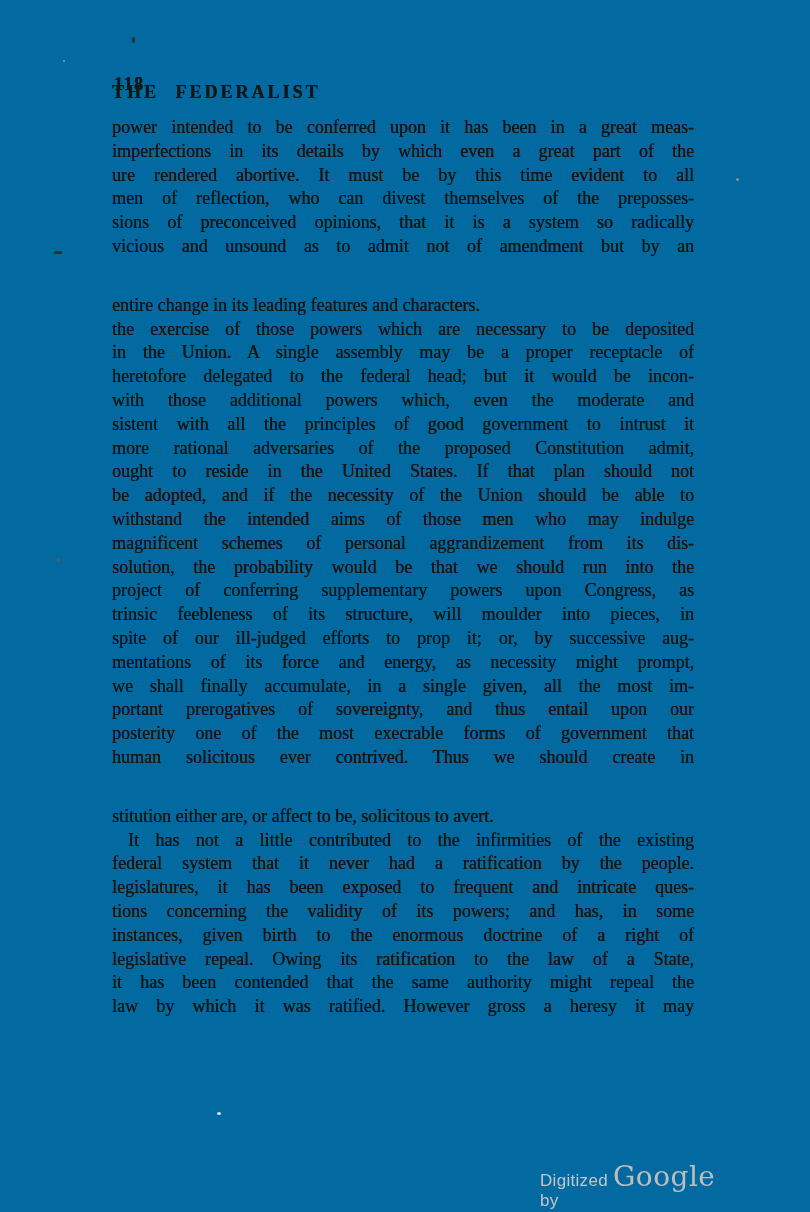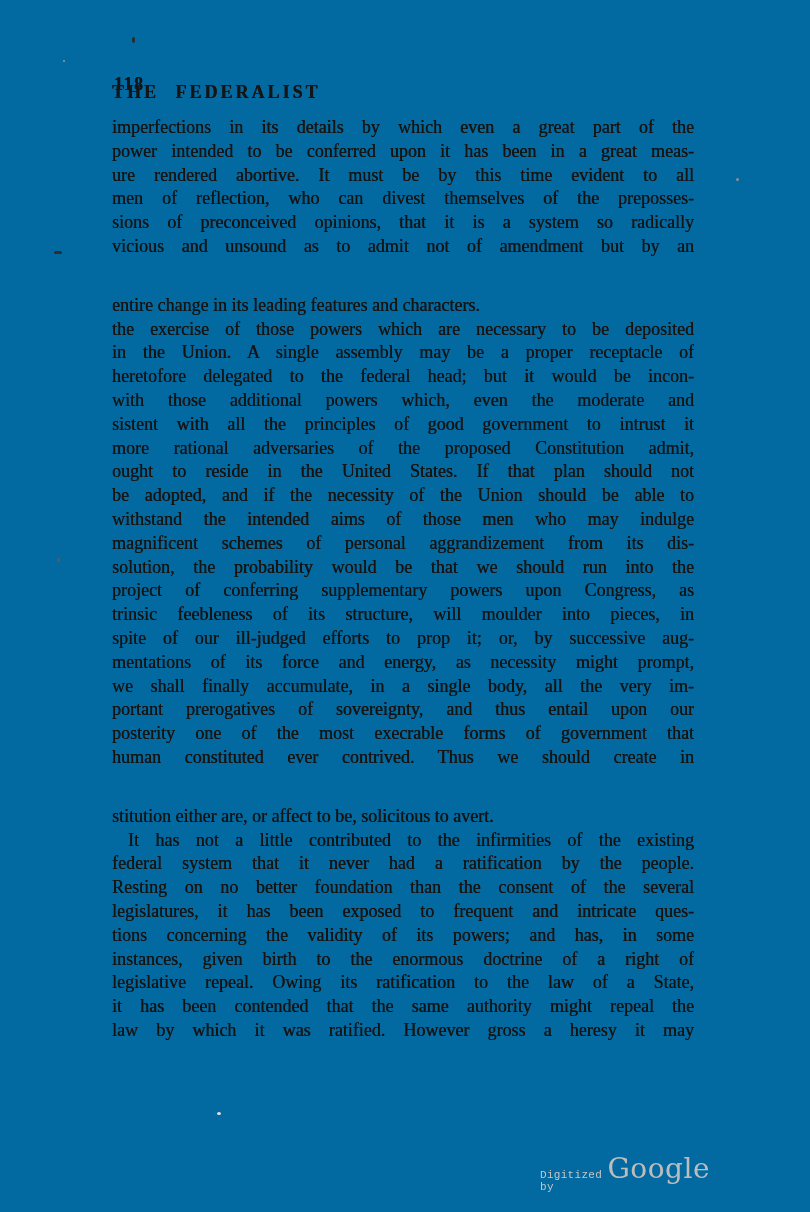--- a/index.html
+++ b/index.html
@@ -69,30 +69,31 @@
     position: absolute;
     top: 1152px;
     left: 540px;
     width: 170px;
     display: flex;
     align-items: baseline;
     gap: 5px;
     user-select: none;
   }
   .wm-prefix {
-    font-family: Liberation Mono, monospace;
-    font-size: 11px;
+    font-family: Liberation Sans, sans-serif;
+    font-size: 17px;
     color: #c6c6c6;
     letter-spacing: 0.3px;
   }
   .wm-logo {
     font-family: "DejaVu Serif", "Liberation Serif", serif;
     font-size: 28px;
     color: #bdbdbd;
     letter-spacing: 0.5px;
+    margin-top: 8px;
   }
   
   .artifact {
     position: absolute;
     background: #3a3a3a;
     border-radius: 50%;
   }
   .artifact.a1 { left: 132px; top: 37px;  width: 3px; height: 6px; background:#2c2c2c; }
   .artifact.a2 { left: 63px;  top: 60px;  width: 2px; height: 2px; background:#9a9a9a; }
   .artifact.a3 { left: 54px;  top: 251px; width: 8px; height: 3px; border-radius: 2px; background:#2e2e2e; }
@@ -105,22 +106,22 @@
 
 <div class="page">
 
   <div class="header-row">
     <span class="page-number">118</span>
     <span class="running-title">THE FEDERALIST</span>
   </div>
 
   <div class="page-body">
       <div class="paragraph">
+        <div class="line">power intended to be conferred upon it has been in a great meas-</div>
         <div class="line">imperfections in its details by which even a great part of the</div>
-        <div class="line">power intended to be conferred upon it has been in a great meas-</div>
         <div class="line">ure rendered abortive.  It must be by this time evident to all</div>
         <div class="line">men of reflection, who can divest themselves of the preposses-</div>
         <div class="line">sions of preconceived opinions, that it is a system so radically</div>
         <div class="line">vicious and unsound as to admit not of amendment but by an</div>
         <div class="line last">entire change in its leading features and characters.</div>
       </div>
       <div class="paragraph">
         <div class="line">the exercise of those powers which are necessary to be deposited</div>
         <div class="line">in the Union.  A single assembly may be a proper receptacle of</div>
         <div class="line">heretofore delegated to the federal head; but it would be incon-</div>
@@ -129,30 +130,29 @@
         <div class="line">more rational adversaries of the proposed Constitution admit,</div>
         <div class="line">ought to reside in the United States.  If that plan should not</div>
         <div class="line">be adopted, and if the necessity of the Union should be able to</div>
         <div class="line">withstand the intended aims of those men who may indulge</div>
         <div class="line">magnificent schemes of personal aggrandizement from its dis-</div>
         <div class="line">solution, the probability would be that we should run into the</div>
         <div class="line">project of conferring supplementary powers upon Congress, as</div>
         <div class="line">trinsic feebleness of its structure, will moulder into pieces, in</div>
         <div class="line">spite of our ill-judged efforts to prop it; or, by successive aug-</div>
         <div class="line">mentations of its force and energy, as necessity might prompt,</div>
-        <div class="line">we shall finally accumulate, in a single body, all the very im-</div>
+        <div class="line">we shall finally accumulate, in a single given, all the most im-</div>
         <div class="line">portant prerogatives of sovereignty, and thus entail upon our</div>
         <div class="line">posterity one of the most execrable forms of government that</div>
-        <div class="line">human constituted ever contrived.  Thus we should create in</div>
+        <div class="line">human solicitous ever contrived.  Thus we should create in</div>
         <div class="line last">stitution either are, or affect to be, solicitous to avert.</div>
       </div>
       <div class="paragraph">
         <div class="line indent">It has not a little contributed to the infirmities of the existing</div>
         <div class="line">federal system that it never had a ratification by the people.</div>
-        <div class="line">Resting on no better foundation than the consent of the several</div>
         <div class="line">legislatures, it has been exposed to frequent and intricate ques-</div>
         <div class="line">tions concerning the validity of its powers; and has, in some</div>
         <div class="line">instances, given birth to the enormous doctrine of a right of</div>
         <div class="line">legislative repeal.  Owing its ratification to the law of a State,</div>
         <div class="line">it has been contended that the same authority might repeal the</div>
         <div class="line">law by which it was ratified.  However gross a heresy it may</div>
       </div>
     </div>
 
   <div class="watermark">

